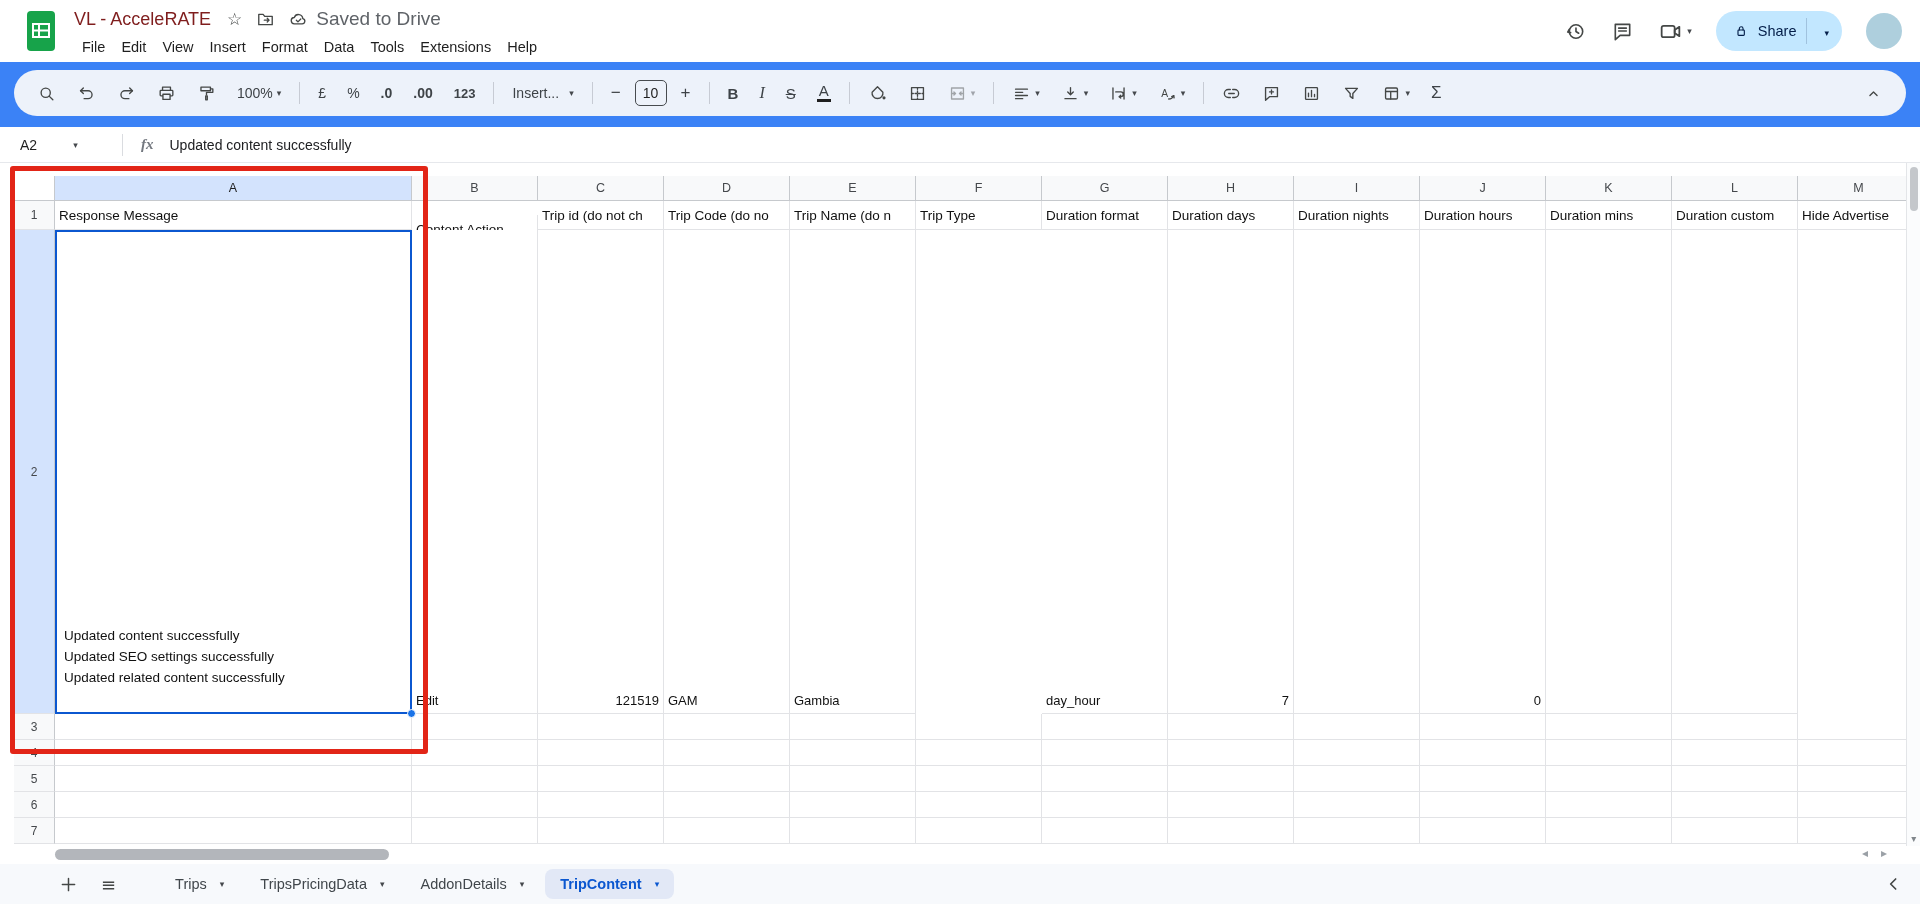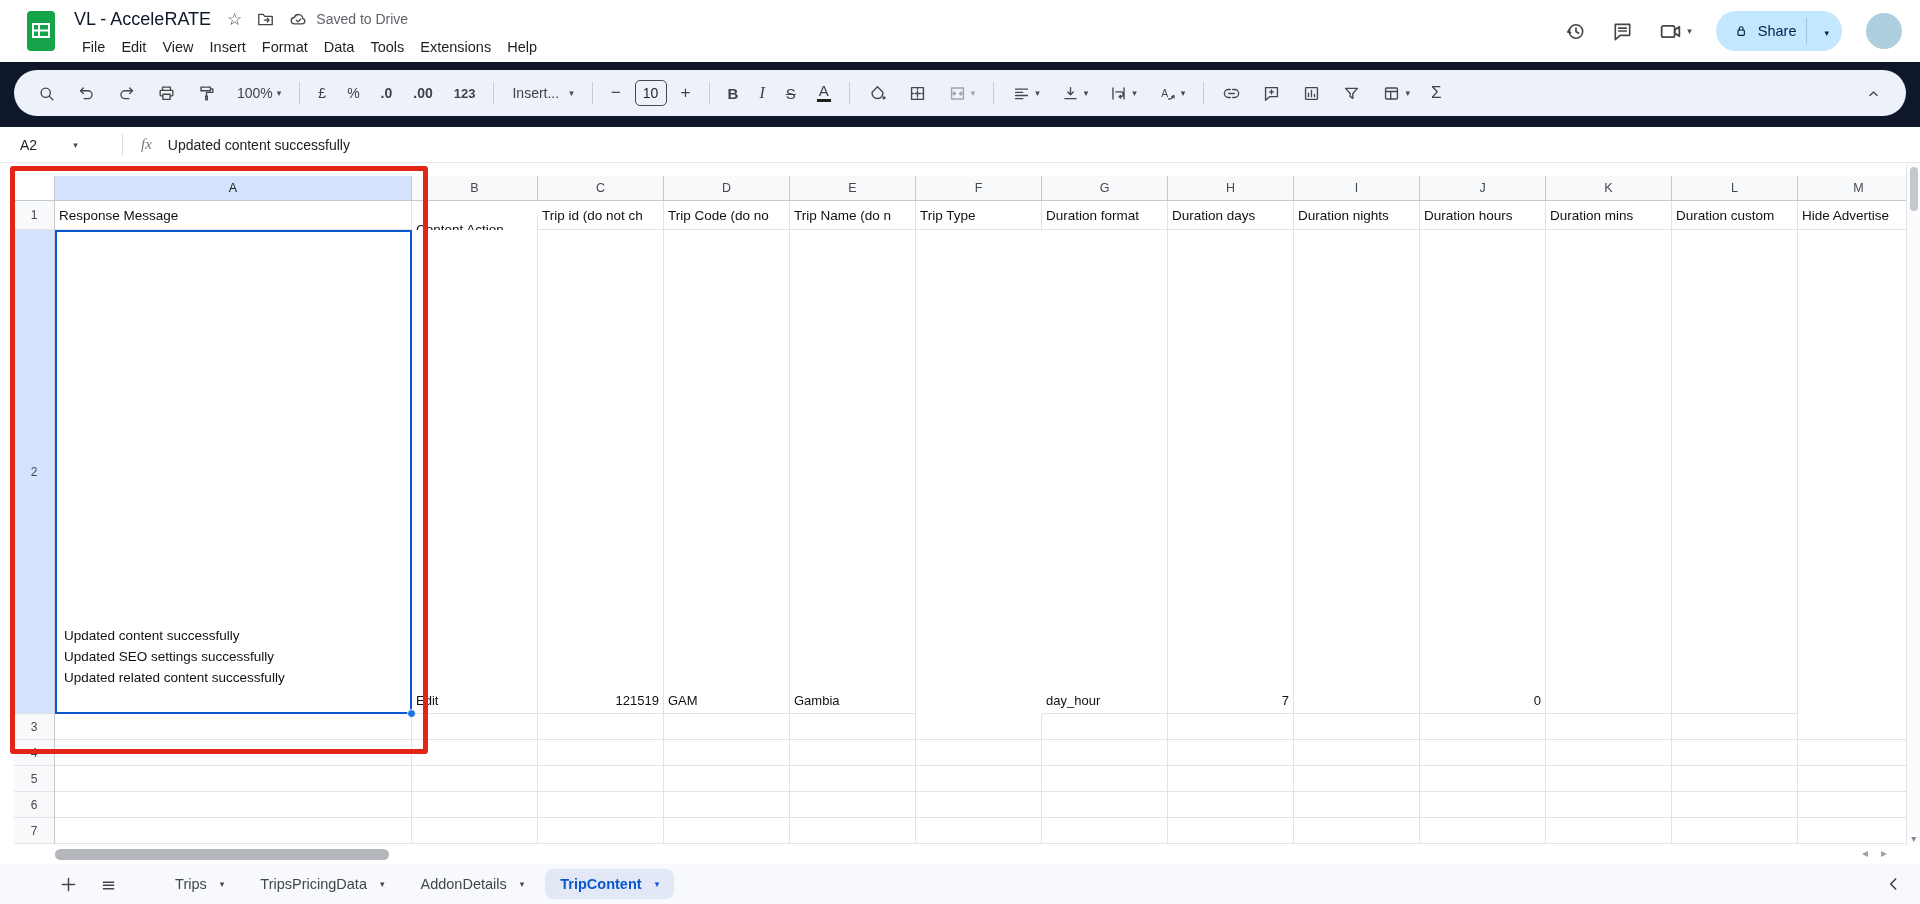--- a/index.html
+++ b/index.html
@@ -6,39 +6,39 @@
   .app{position:relative;width:1920px;height:904px;overflow:hidden;background:#fff;
        font-family:"Liberation Sans",sans-serif;color:#1f1f1f;}
   svg.ic{stroke:#444746;fill:none;stroke-width:1.7;stroke-linecap:round;stroke-linejoin:round;width:19px;height:19px;display:block;}
   .car{font-family:"DejaVu Sans",sans-serif;font-size:9px;color:#45484c;margin-left:4px;}
 
   
   .topbar{position:absolute;left:0;top:0;width:1920px;height:62px;display:flex;align-items:center;}
   .logo{position:absolute;left:26px;top:11px;}
   .tblock{position:absolute;left:74px;top:4px;}
   .trow{display:flex;align-items:center;height:30px;}
-  .title{font-size:18px;color:#0f172a;margin-right:16px;}
+  .title{font-size:18px;color:#7f1d1d;margin-right:16px;}
   .star{font-family:"DejaVu Sans",sans-serif;font-size:17px;color:#444746;margin-right:14px;}
   .t-ic{margin-right:14px;display:flex;align-items:center;}
-  .saved{font-size:14px;color:#5f6368;margin-left:-6px;}
+  .saved{font-size:19px;color:#5f6368;margin-left:-6px;}
   .menus{display:flex;margin-top:2px;}
   .menu{font-size:14.5px;color:#1f1f1f;padding:3px 8px;border-radius:6px;}
   .tright{position:absolute;right:18px;top:0;height:62px;display:flex;align-items:center;gap:24px;}
   .tr-btn{display:flex;align-items:center;}
   .tr-btn svg.ic{width:23px;height:23px;}
   .share{height:40px;background:#c2e7ff;border-radius:20px;display:flex;align-items:center;color:#041e49;}
   .share-main{display:flex;align-items:center;gap:9px;padding:0 10px 0 17px;}
   .share-main svg{width:16px;height:16px;stroke:#041e49;}
   .share-label{font-size:14.5px;font-weight:500;}
   .share-sep{width:1px;height:26px;background:rgba(4,30,73,.18);}
   .share-caret{padding:0 13px;}
   .avatar{width:36px;height:36px;border-radius:50%;background:#aecfdd;}
 
   
-  .toolband{position:absolute;left:0;top:62px;width:1920px;height:65px;background:#0f172a;}
+  .toolband{position:absolute;left:0;top:62px;width:1920px;height:65px;background:#3b82f6;}
   .toolbar{position:absolute;left:14px;right:14px;top:8px;height:46px;background:#edf2fa;border-radius:23px;
            display:flex;align-items:center;gap:3px;padding:0 14px;box-sizing:border-box;}
   .tb-btn{height:30px;display:flex;align-items:center;justify-content:center;padding:0 9px;border-radius:4px;
           color:#3e4347;font-size:14px;white-space:nowrap;}
   .tb-divider{width:1px;height:22px;background:#c7cbd4;margin:0 6px;}
   .b-bold{font-weight:bold;font-size:15px;}
   .b-italic{font-family:"Liberation Serif",serif;font-style:italic;font-size:16px;}
   .b-strike{text-decoration:line-through;font-size:15px;}
   .b-color{flex-direction:column;line-height:13px;font-size:15px;}
   .b-color .bar{width:14px;height:3px;background:#1f1f1f;margin-top:2px;}
@@ -46,21 +46,21 @@
            justify-content:center;font-size:14px;color:#1f1f1f;margin:0 2px;}
   .muted{opacity:.45;}
   .sigma{font-size:17px;}
   .tb-collapse{margin-left:auto;}
 
   
   .formulabar{position:absolute;left:0;top:127px;width:1920px;height:36px;display:flex;align-items:center;
               border-bottom:1px solid #e6e8ec;box-sizing:border-box;}
   .namebox{width:96px;display:flex;align-items:center;padding-left:20px;font-size:14px;color:#1f1f1f;}
   .fb-sep{width:1px;height:22px;background:#dadce0;margin:0 10px 0 6px;}
-  .fx{font-family:"Liberation Serif",serif;font-style:italic;font-size:15px;color:#747980;margin:0 16px 0 8px;}
+  .fx{font-family:"Liberation Serif",serif;font-style:italic;font-size:15px;color:#747980;margin:0 16px 0 8px;font-weight:bold;}
   .fvalue{font-size:14px;color:#202124;}
 
   
   .sheet{position:absolute;left:0;top:163px;width:1920px;height:683px;overflow:hidden;background:#fff;}
   .sheet > div{position:absolute;box-sizing:border-box;}
   .corner{background:#fff;border-right:1px solid #c6c9cd;border-bottom:1px solid #c6c9cd;}
   .ch{background:#f8f9fa;border-right:1px solid #c6c9cd;border-bottom:1px solid #c6c9cd;display:flex;
       align-items:center;justify-content:center;font-size:12.5px;color:#45484c;}
   .ch.sel{background:#d3e3fd;color:#1f1f1f;}
   .rn{background:#f8f9fa;border-right:1px solid #c6c9cd;border-bottom:1px solid #e2e3e6;display:flex;

